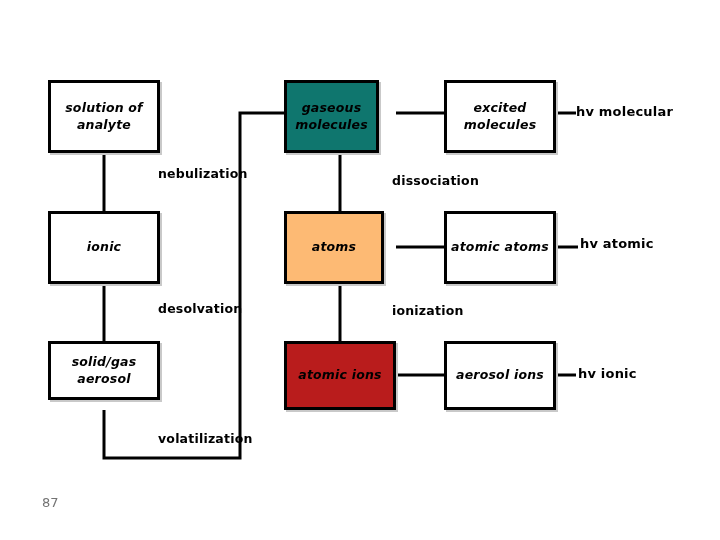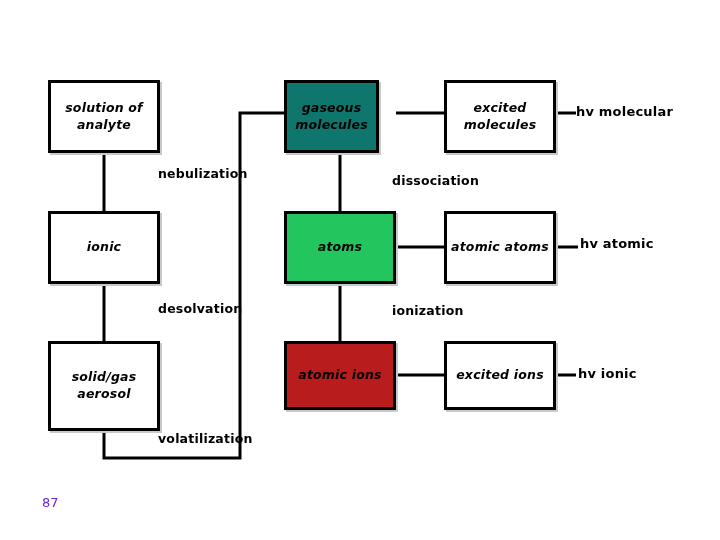--- a/index.html
+++ b/index.html
@@ -101,53 +101,53 @@
   </svg>
 
   <div id="node-layer">
       <div class="node" style="left: 48px; top: 80px; width: 112px; height: 73px; border-color: rgb(0, 0, 0); background: rgb(255, 255, 255); box-shadow: rgb(201, 201, 201) 2px 2px 0px;">
         <span class="node-label">solution of
 analyte</span>
       </div>
       <div class="node" style="left: 48px; top: 211px; width: 112px; height: 73px; border-color: rgb(0, 0, 0); background: rgb(255, 255, 255); box-shadow: rgb(201, 201, 201) 2px 2px 0px;">
         <span class="node-label">ionic</span>
       </div>
-      <div class="node" style="left: 48px; top: 341px; width: 112px; height: 90px; border-color: rgb(0, 0, 0); background: rgb(255, 255, 255); box-shadow: rgb(201, 201, 201) 2px 2px 0px;">
+      <div class="node" style="left: 48px; top: 341px; width: 112px; height: 59px; border-color: rgb(0, 0, 0); background: rgb(255, 255, 255); box-shadow: rgb(201, 201, 201) 2px 2px 0px;">
         <span class="node-label">solid/gas
 aerosol</span>
       </div>
       <div class="node" style="left: 284px; top: 80px; width: 95px; height: 73px; border-color: rgb(0, 0, 0); background: #0f766e; box-shadow: rgb(201, 201, 201) 2px 2px 0px;">
         <span class="node-label">gaseous
 molecules</span>
       </div>
-      <div class="node" style="left: 284px; top: 211px; width: 112px; height: 73px; border-color: rgb(0, 0, 0); background: #22c55e; box-shadow: rgb(201, 201, 201) 2px 2px 0px;">
+      <div class="node" style="left: 284px; top: 211px; width: 100px; height: 73px; border-color: rgb(0, 0, 0); background: #fdba74; box-shadow: rgb(201, 201, 201) 2px 2px 0px;">
         <span class="node-label">atoms</span>
       </div>
       <div class="node" style="left: 284px; top: 341px; width: 112px; height: 69px; border-color: rgb(0, 0, 0); background: #b91c1c; box-shadow: rgb(201, 201, 201) 2px 2px 0px;">
         <span class="node-label">atomic ions</span>
       </div>
       <div class="node" style="left: 444px; top: 80px; width: 112px; height: 73px; border-color: rgb(0, 0, 0); background: rgb(255, 255, 255); box-shadow: rgb(201, 201, 201) 2px 2px 0px;">
         <span class="node-label">excited
 molecules</span>
       </div>
       <div class="node" style="left: 444px; top: 211px; width: 112px; height: 73px; border-color: rgb(0, 0, 0); background: rgb(255, 255, 255); box-shadow: rgb(201, 201, 201) 2px 2px 0px;">
         <span class="node-label">atomic atoms</span>
       </div>
       <div class="node" style="left: 444px; top: 341px; width: 112px; height: 69px; border-color: rgb(0, 0, 0); background: rgb(255, 255, 255); box-shadow: rgb(201, 201, 201) 2px 2px 0px;">
-        <span class="node-label">excited ions</span>
+        <span class="node-label">aerosol ions</span>
       </div>
     </div>
   <div id="edge-label-layer">
       <div class="edge-label" style="left: 110px; top: 166px;">nebulization</div>
       <div class="edge-label" style="left: 110px; top: 301px;">desolvation</div>
       <div class="edge-label" style="left: 110px; top: 431px; text-align: right;">volatilization</div>
       <div class="edge-label" style="left: 344px; top: 173px;">dissociation</div>
       <div class="edge-label" style="left: 344px; top: 303px;">ionization</div>
     </div>
   <div id="emission-layer">
       <div class="emission-label" style="left: 576px; top: 104px;">hv molecular</div>
       <div class="emission-label" style="left: 580px; top: 236px;">hv atomic</div>
       <div class="emission-label" style="left: 578px; top: 366px;">hv  ionic</div>
     </div>
 
-  <div class="page-number" style="left: 42px; top: 495px; color: #6d28d9;">87</div>
+  <div class="page-number" style="left: 42px; top: 495px; color: #737373;">87</div>
 
 </div>
 
 </body></html>

